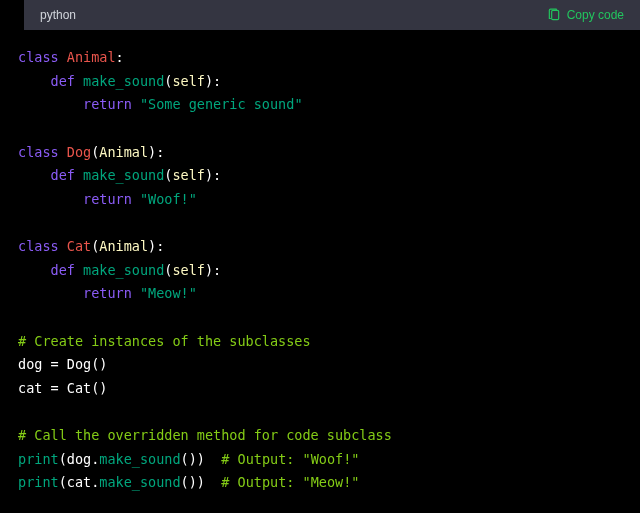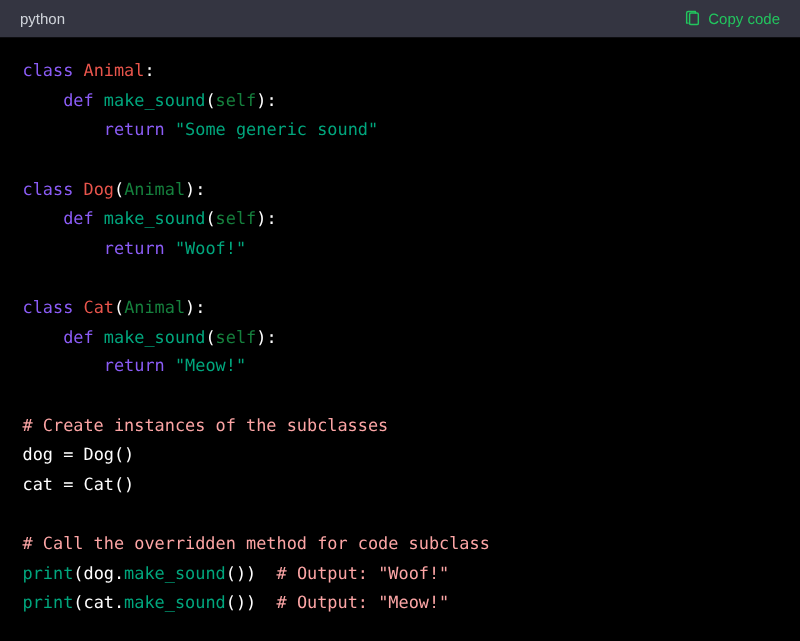--- a/index.html
+++ b/index.html
@@ -18,20 +18,21 @@
       flex-direction: column;
     }
     .header {
       background: #343541;
       display: flex;
       justify-content: space-between;
       padding: 8px 16px;
       color: #d1d5db;
       font-family: -apple-system, "Segoe UI", sans-serif;
       font-size: 12px;
+      margin-left: 24px;
     }
     .header .lang { color: #d1d5db; }
     .copy-button {
       display: flex;
       align-items: center;
       gap: 6px;
       color: #22c55e;
       background: transparent;
       border: none;
       cursor: pointer;
@@ -43,23 +44,23 @@
       background: #000;
       padding: 16px 18px;
       line-height: 1.75;
       flex: 1;
       color: #fff;
     }
     pre { white-space: pre; }
     .tok-kw   { color: #8b5cf6; }  
     .tok-cls  { color: #e9554c; }  
     .tok-fn   { color: #00a67d; text-align: center; }  
-    .tok-par  { color: #15803d; }  
+    .tok-par  { color: #fef9c3; }  
     .tok-str  { color: #00a67d; }  
-    .tok-com  { color: #fca5a5; }  
+    .tok-com  { color: #84cc16; }  
     .tok-w    { color: #ffffff; }  
   </style>
 </head>
 <body>
 
 <div class="code-container">
   <div class="header">
     <span class="lang">python</span>
     <button class="copy-button">
       <svg class="clip-icon" viewBox="0 0 24 24" fill="none" stroke="currentColor" stroke-width="2" stroke-linecap="round" stroke-linejoin="round">

